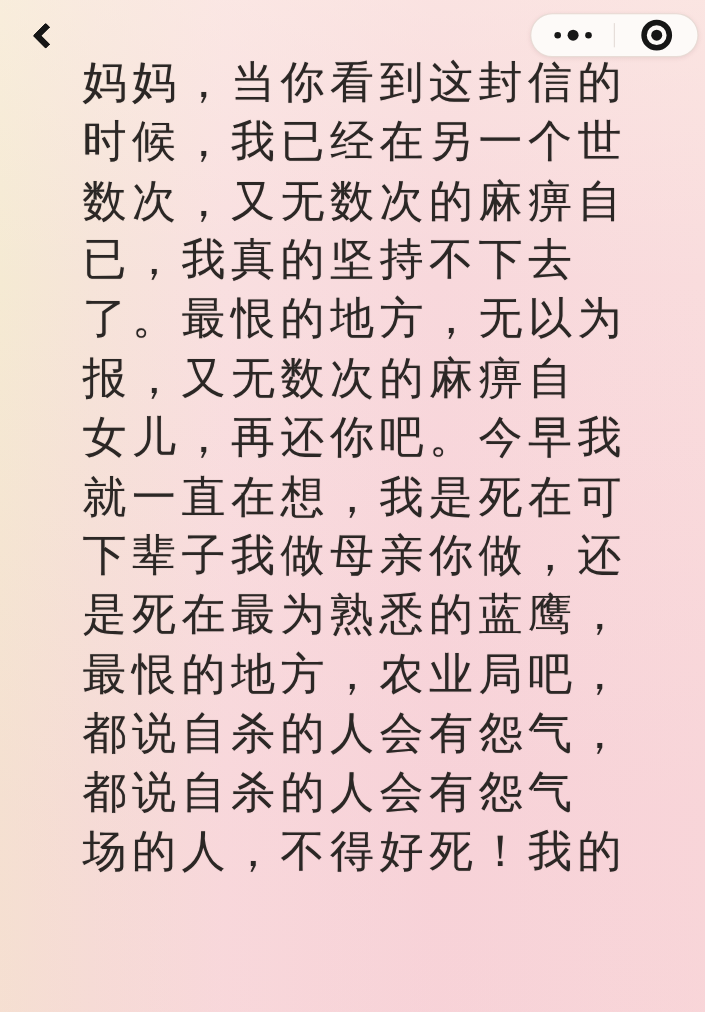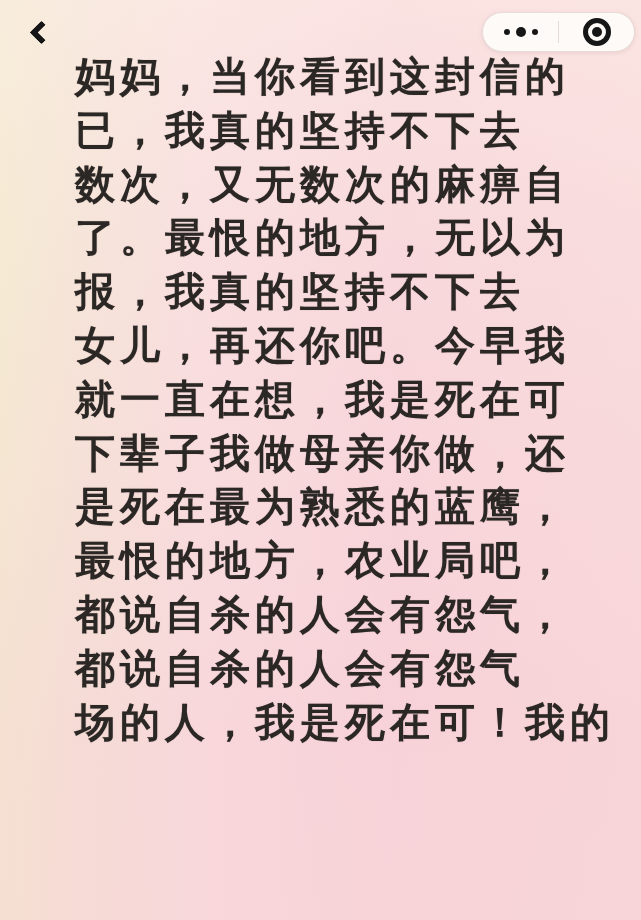--- a/index.html
+++ b/index.html
@@ -74,21 +74,21 @@
   
   .letter{
     position:absolute;left:75px;top:49px;right:20px;
     color:var(--text);
   }
   .letter .line{
     font-size:40px;
     line-height:53.8px;
     letter-spacing:5px;
     white-space:nowrap;
-    font-weight:700;
+    font-weight:400;
     text-shadow:0 0 1px rgba(43,39,37,0.35);
   }
 </style>
 </head>
 <body>
 
 <div class="screen">
 
   <div class="navbar">
     <button class="back-btn">
@@ -107,27 +107,28 @@
       <button class="capsule-half">
         <span class="target">
             <i></i>
           </span>
       </button>
     </div>
   </div>
 
   <div class="letter">
     <div class="line">妈妈，当你看到这封信的</div>
+    <div class="line">时候，我已经在另一个世</div>
+    <div class="line">数次，又无数次的麻痹自</div>
     <div class="line">已，我真的坚持不下去</div>
-    <div class="line">数次，又无数次的麻痹自</div>
     <div class="line">了。最恨的地方，无以为</div>
-    <div class="line">报，我真的坚持不下去</div>
+    <div class="line">报，又无数次的麻痹自</div>
     <div class="line">女儿，再还你吧。今早我</div>
     <div class="line">就一直在想，我是死在可</div>
     <div class="line">下辈子我做母亲你做，还</div>
     <div class="line">是死在最为熟悉的蓝鹰，</div>
     <div class="line">最恨的地方，农业局吧，</div>
     <div class="line">都说自杀的人会有怨气，</div>
     <div class="line">都说自杀的人会有怨气</div>
-    <div class="line">场的人，我是死在可！我的</div>
+    <div class="line">场的人，不得好死！我的</div>
   </div>
 
 </div>
 
 </body></html>

